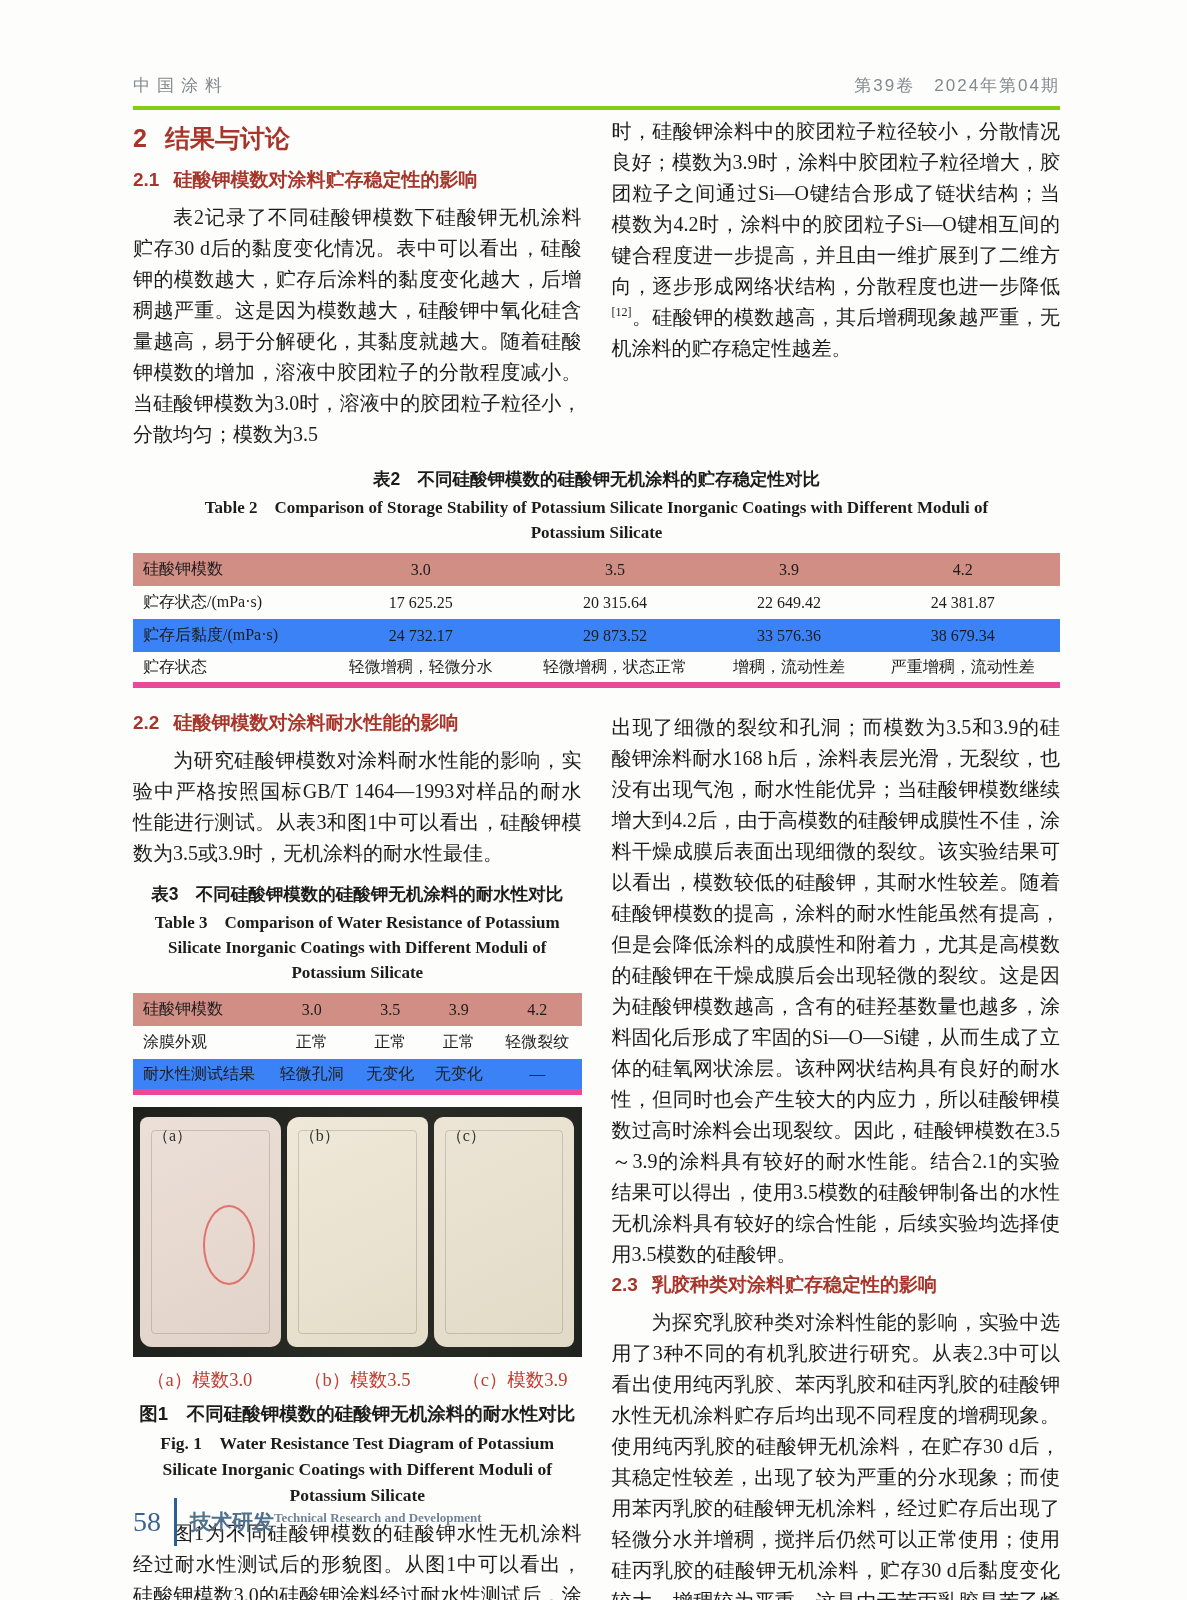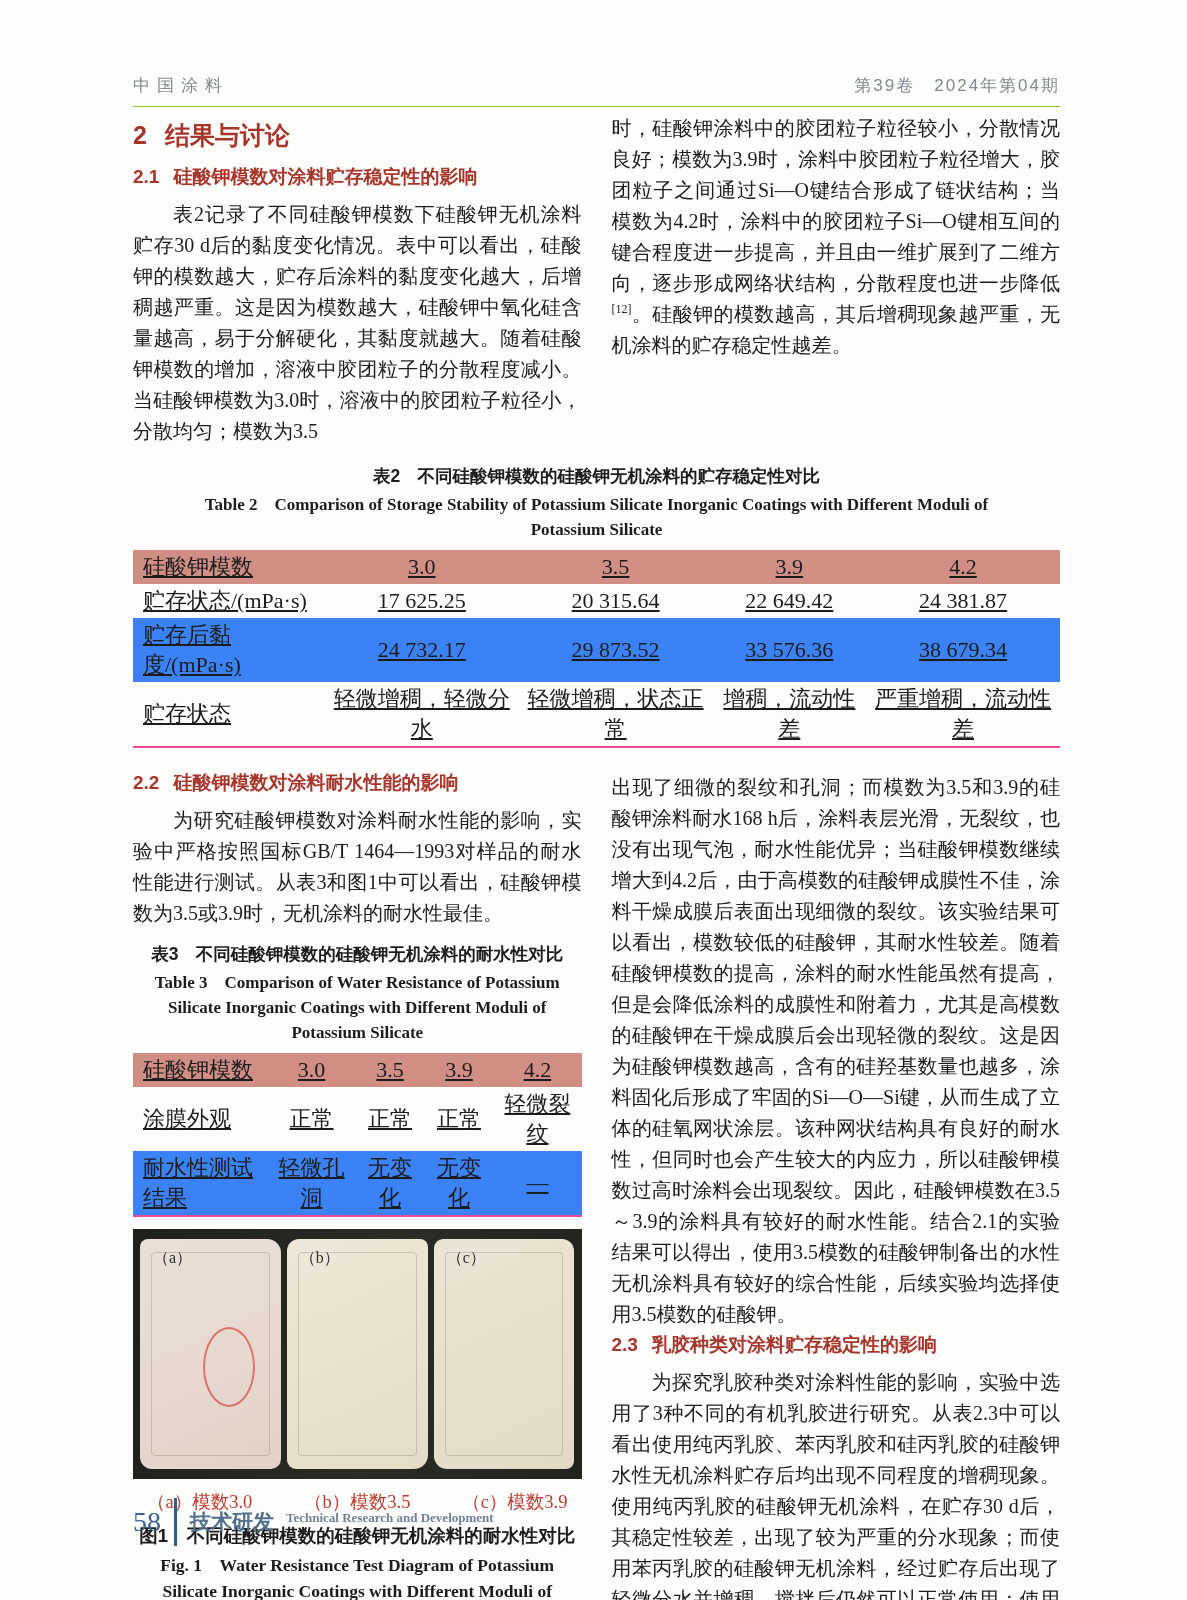--- a/index.html
+++ b/index.html
@@ -9,21 +9,21 @@
     background:#fdfdfc; overflow:hidden;
     font-family:"Liberation Serif","DejaVu Serif",serif;
     color:#1c1c1c;
   }
   .content { margin:0 127px 0 133px; }
 
   
   .pg-header {
     display:flex; justify-content:space-between; align-items:flex-end;
     padding-top:74px; padding-bottom:9px;
-    border-bottom:1px solid #84cc16;
+    border-bottom:4px solid #84cc16;
     color:#82898f; font-size:17px;
     font-family:"Liberation Sans","DejaVu Sans",sans-serif;
   }
   .pg-header .journal { letter-spacing:7px; }
   .pg-header .issue { letter-spacing:2px; }
 
   
   .row { display:flex; gap:30px; }
   .col { flex:1 1 0; min-width:0; }
   p.body {
@@ -50,23 +50,22 @@
     text-align:center; font-size:17.5px; font-weight:bold;
     font-family:"Liberation Sans","DejaVu Sans",sans-serif;
     line-height:27px;
   }
   .tbl-caption-en {
     text-align:center; font-size:17px; font-weight:bold;
     font-family:"Liberation Serif","DejaVu Serif",serif;
     line-height:25px; margin:2px auto 8px; max-width:860px;
   }
   table.data {
-    width:100%; border-collapse:collapse; font-size:22px;
-    border-bottom:2px solid #ec4899;
-    text-decoration:underline;
+    width:100%; border-collapse:collapse; font-size:16px;
+    border-bottom:6px solid #ec4899;
   }
   table.data td {
     height:33px; text-align:center; padding:2px 4px; vertical-align:middle;
   }
   table.data td:first-child { text-align:left; padding-left:10px; }
   tr.t-head td { background:#d08e85; }
   tr.t-stripe td { background:#3b82f6; }
 
   .t3 { font-size:17.5px; }
   .t3 td { height:31px; }
@@ -122,21 +121,21 @@
     position:absolute; left:133px; bottom:54px;
     display:flex; align-items:center; gap:13px;
   }
   .pg-num { font-size:28px; color:#3a6392; }
   .footer-bar { width:3px; height:48px; background:#2e5f94; }
   .footer-col { display:flex; flex-direction:row; justify-content:center; }
   .footer-cn {
     font-size:21px; font-weight:bold; color:#51708c;
     font-family:"Liberation Sans","DejaVu Sans",sans-serif; line-height:26px;
   }
-  .footer-en { font-size:13px; font-weight:bold; color:#70839a; line-height:18px;margin-left:12px; }
+  .footer-en { font-size:13px; font-weight:bold; color:#70839a; line-height:18px; }
 </style>
 </head>
 <body>
 
 <div class="page">
   <div class="content">
 
     <div class="pg-header">
       <span class="journal">中国涂料</span>
       <span class="issue">第39卷　2024年第04期</span>

